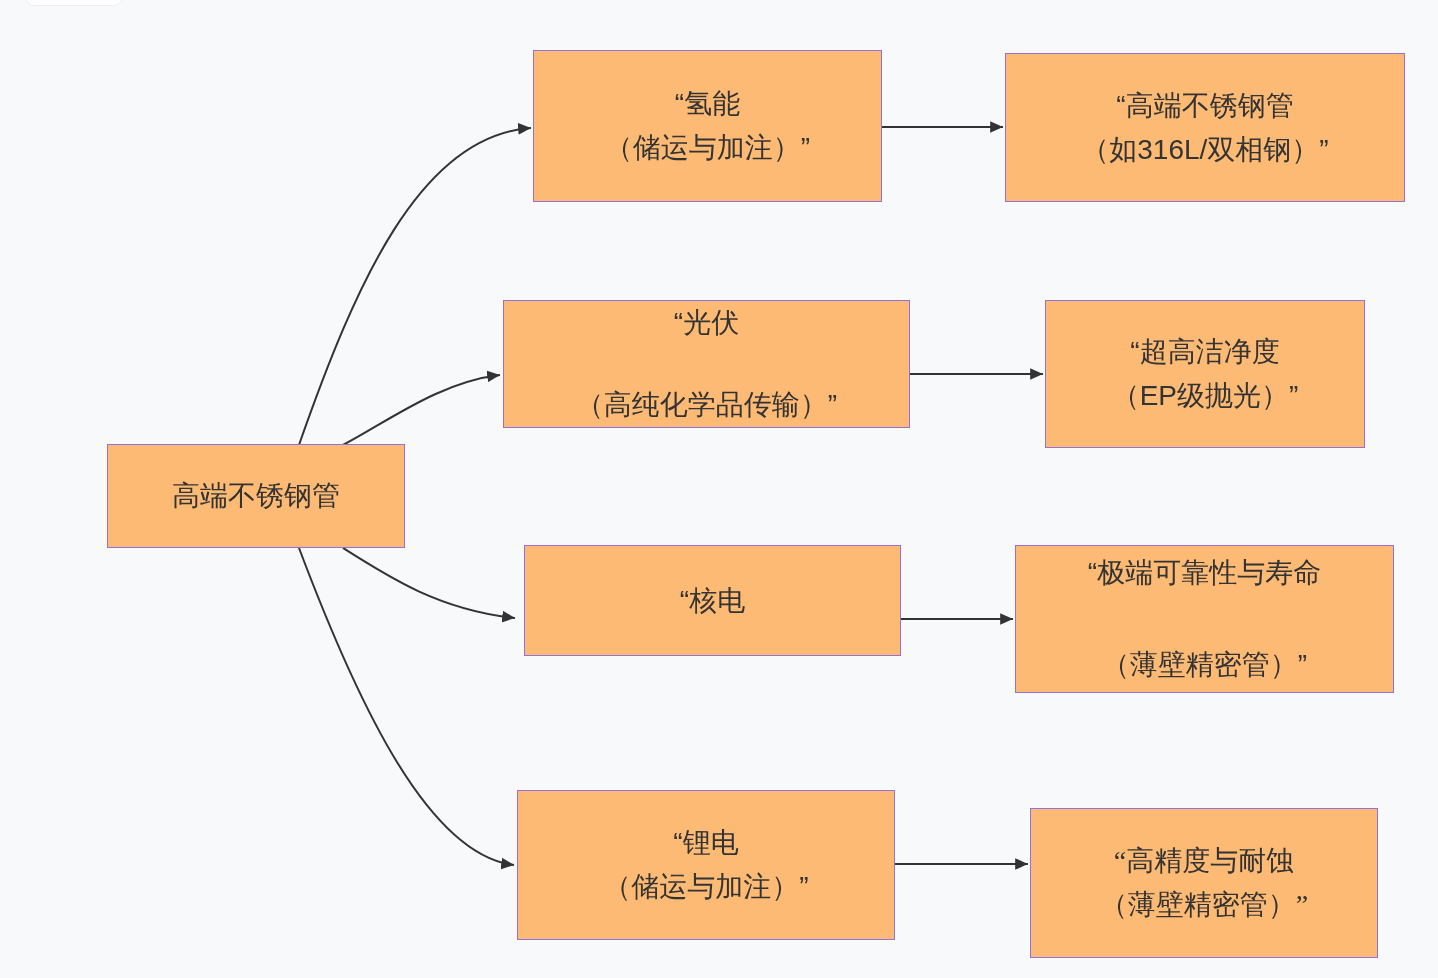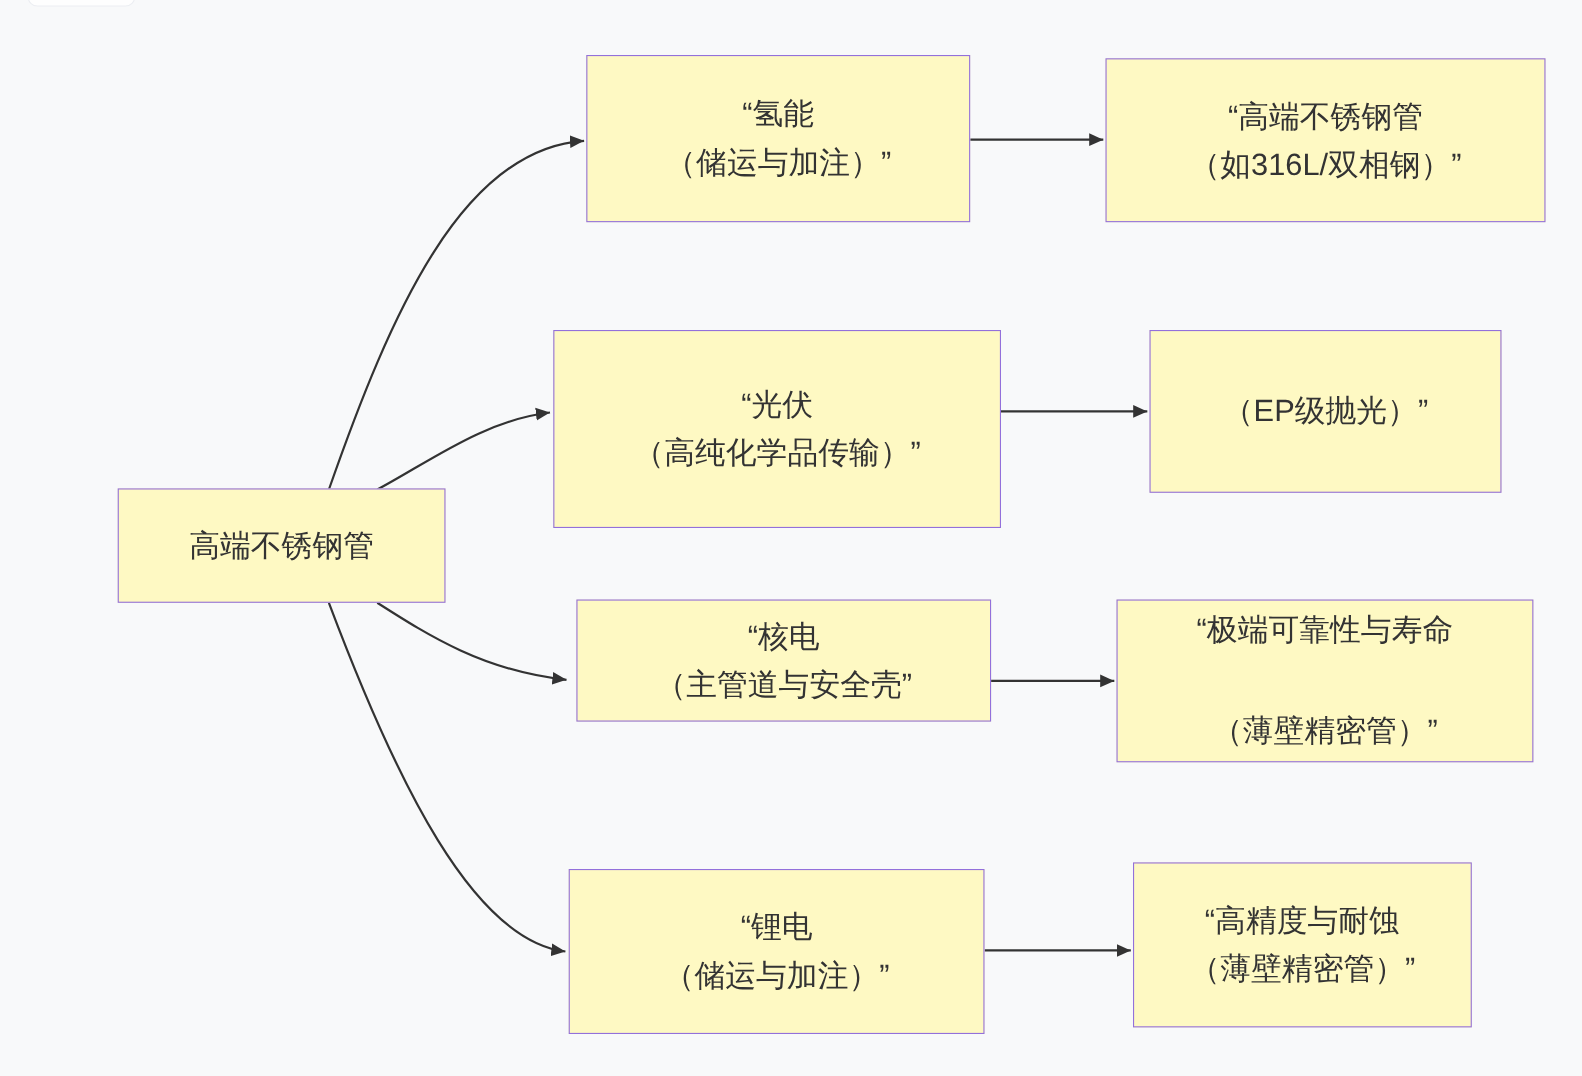--- a/index.html
+++ b/index.html
@@ -19,21 +19,21 @@
     position: absolute;
     left: 0;
     top: 0;
     width: 1438px;
     height: 978px;
     pointer-events: none;
   }
   .node {
     position: absolute;
     box-sizing: border-box;
-    background: #fef9c3;
+    background: #fdba74;
     border: 1.5px solid #9370DB;
     color: #333333;
     display: flex;
     flex-direction: column;
     align-items: center;
     justify-content: center;
     text-align: center;
     font-size: 28px;
     line-height: 44px;
   }
@@ -83,39 +83,39 @@
 
   <div class="node" style="left:533px; top:50px; width:349px; height:152px;">
     <span class="line">“氢能</span>
     <span class="line">（储运与加注）”</span>
   </div>
   <div class="node" style="left:1005px; top:53px; width:400px; height:149px;">
     <span class="line">“高端不锈钢管</span>
     <span class="line">（如316L/双相钢）”</span>
   </div>
 
-  <div class="node" style="left:503px; top:300px; width:407px; height:180px;">
+  <div class="node" style="left:503px; top:300px; width:407px; height:128px;justify-content:space-between;">
     <span class="line">“光伏</span>
     <span class="line">（高纯化学品传输）”</span>
   </div>
   <div class="node" style="left:1045px; top:300px; width:320px; height:148px;">
+    <span class="line">“超高洁净度</span>
     <span class="line">（EP级抛光）”</span>
   </div>
 
   <div class="node" style="left:524px; top:545px; width:377px; height:111px;">
     <span class="line">“核电</span>
-    <span class="line">（主管道与安全壳”</span>
   </div>
   <div class="node" style="left:1015px; top:545px; width:379px; height:148px;gap:48px;">
     <span class="line">“极端可靠性与寿命</span>
     <span class="line">（薄壁精密管）”</span>
   </div>
 
   <div class="node" style="left:517px; top:790px; width:378px; height:150px;">
     <span class="line">“锂电</span>
     <span class="line">（储运与加注）”</span>
   </div>
-  <div class="node" style="left:1030px; top:784px; width:308px; height:150px;">
+  <div class="node" style="left:1030px; top:808px; width:348px; height:150px;font-family:Liberation Serif, serif;">
     <span class="line">“高精度与耐蚀</span>
     <span class="line">（薄壁精密管）”</span>
   </div>
 
 </div>
 
 </body></html>

